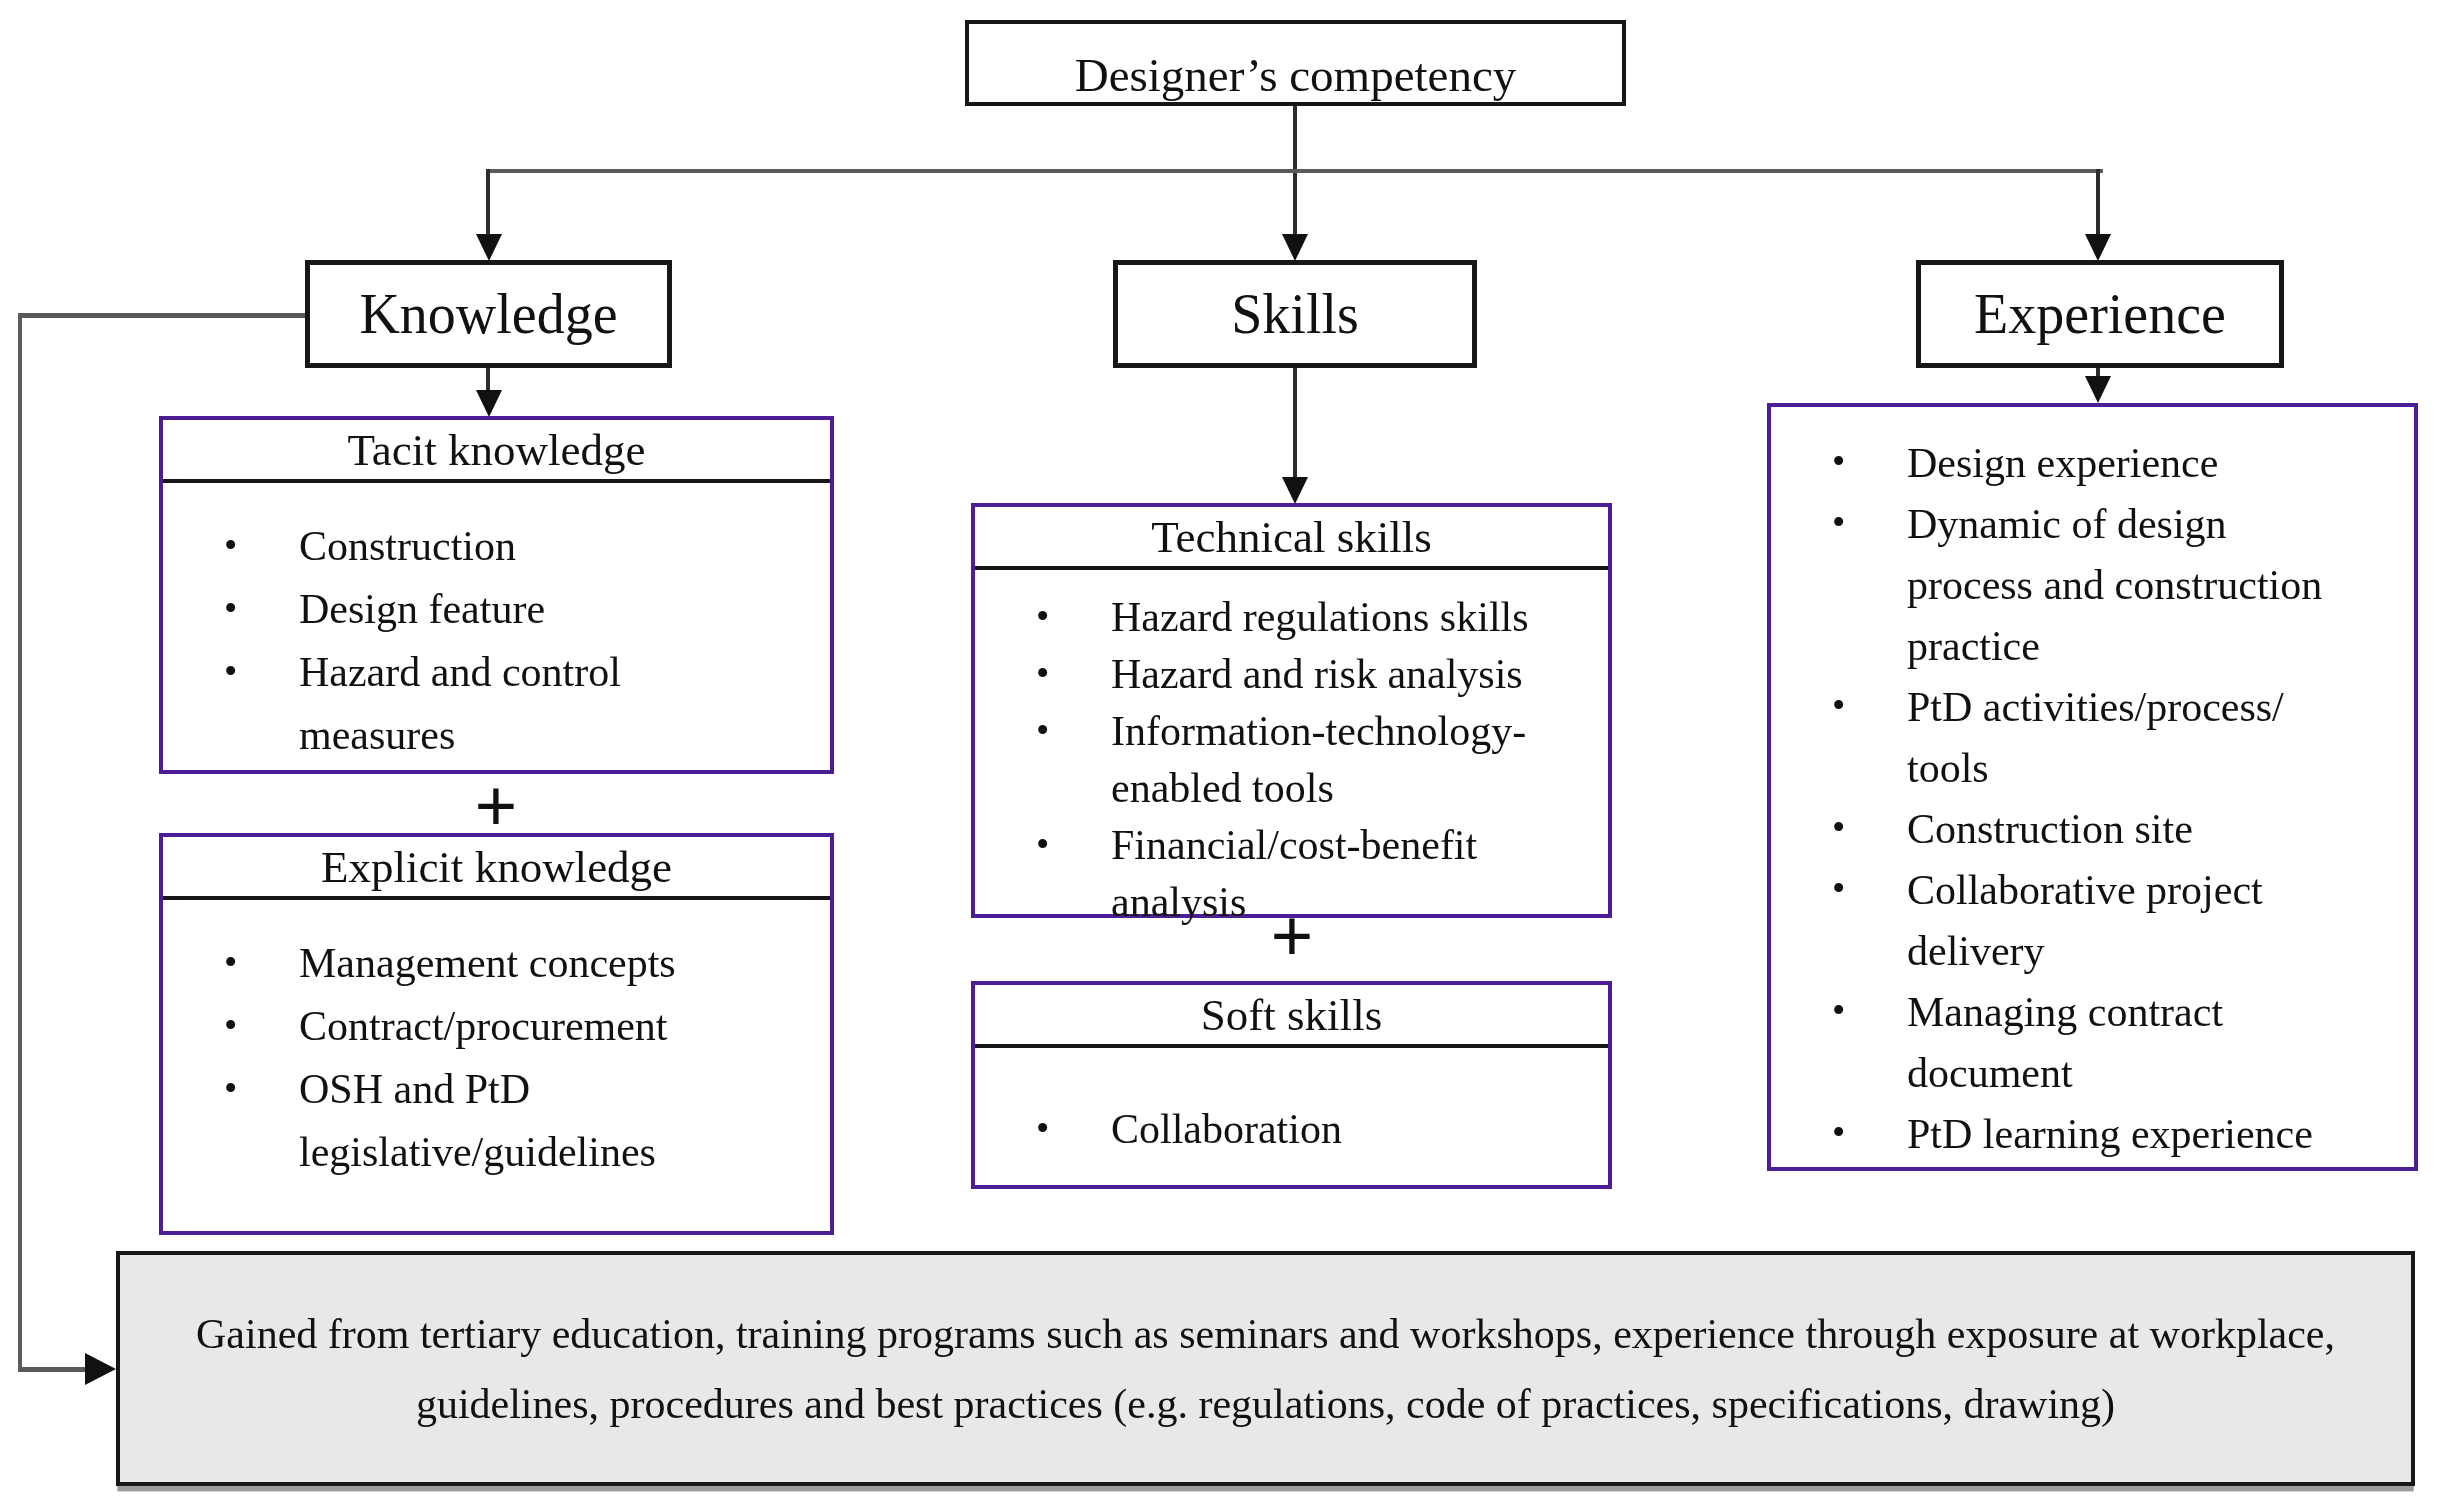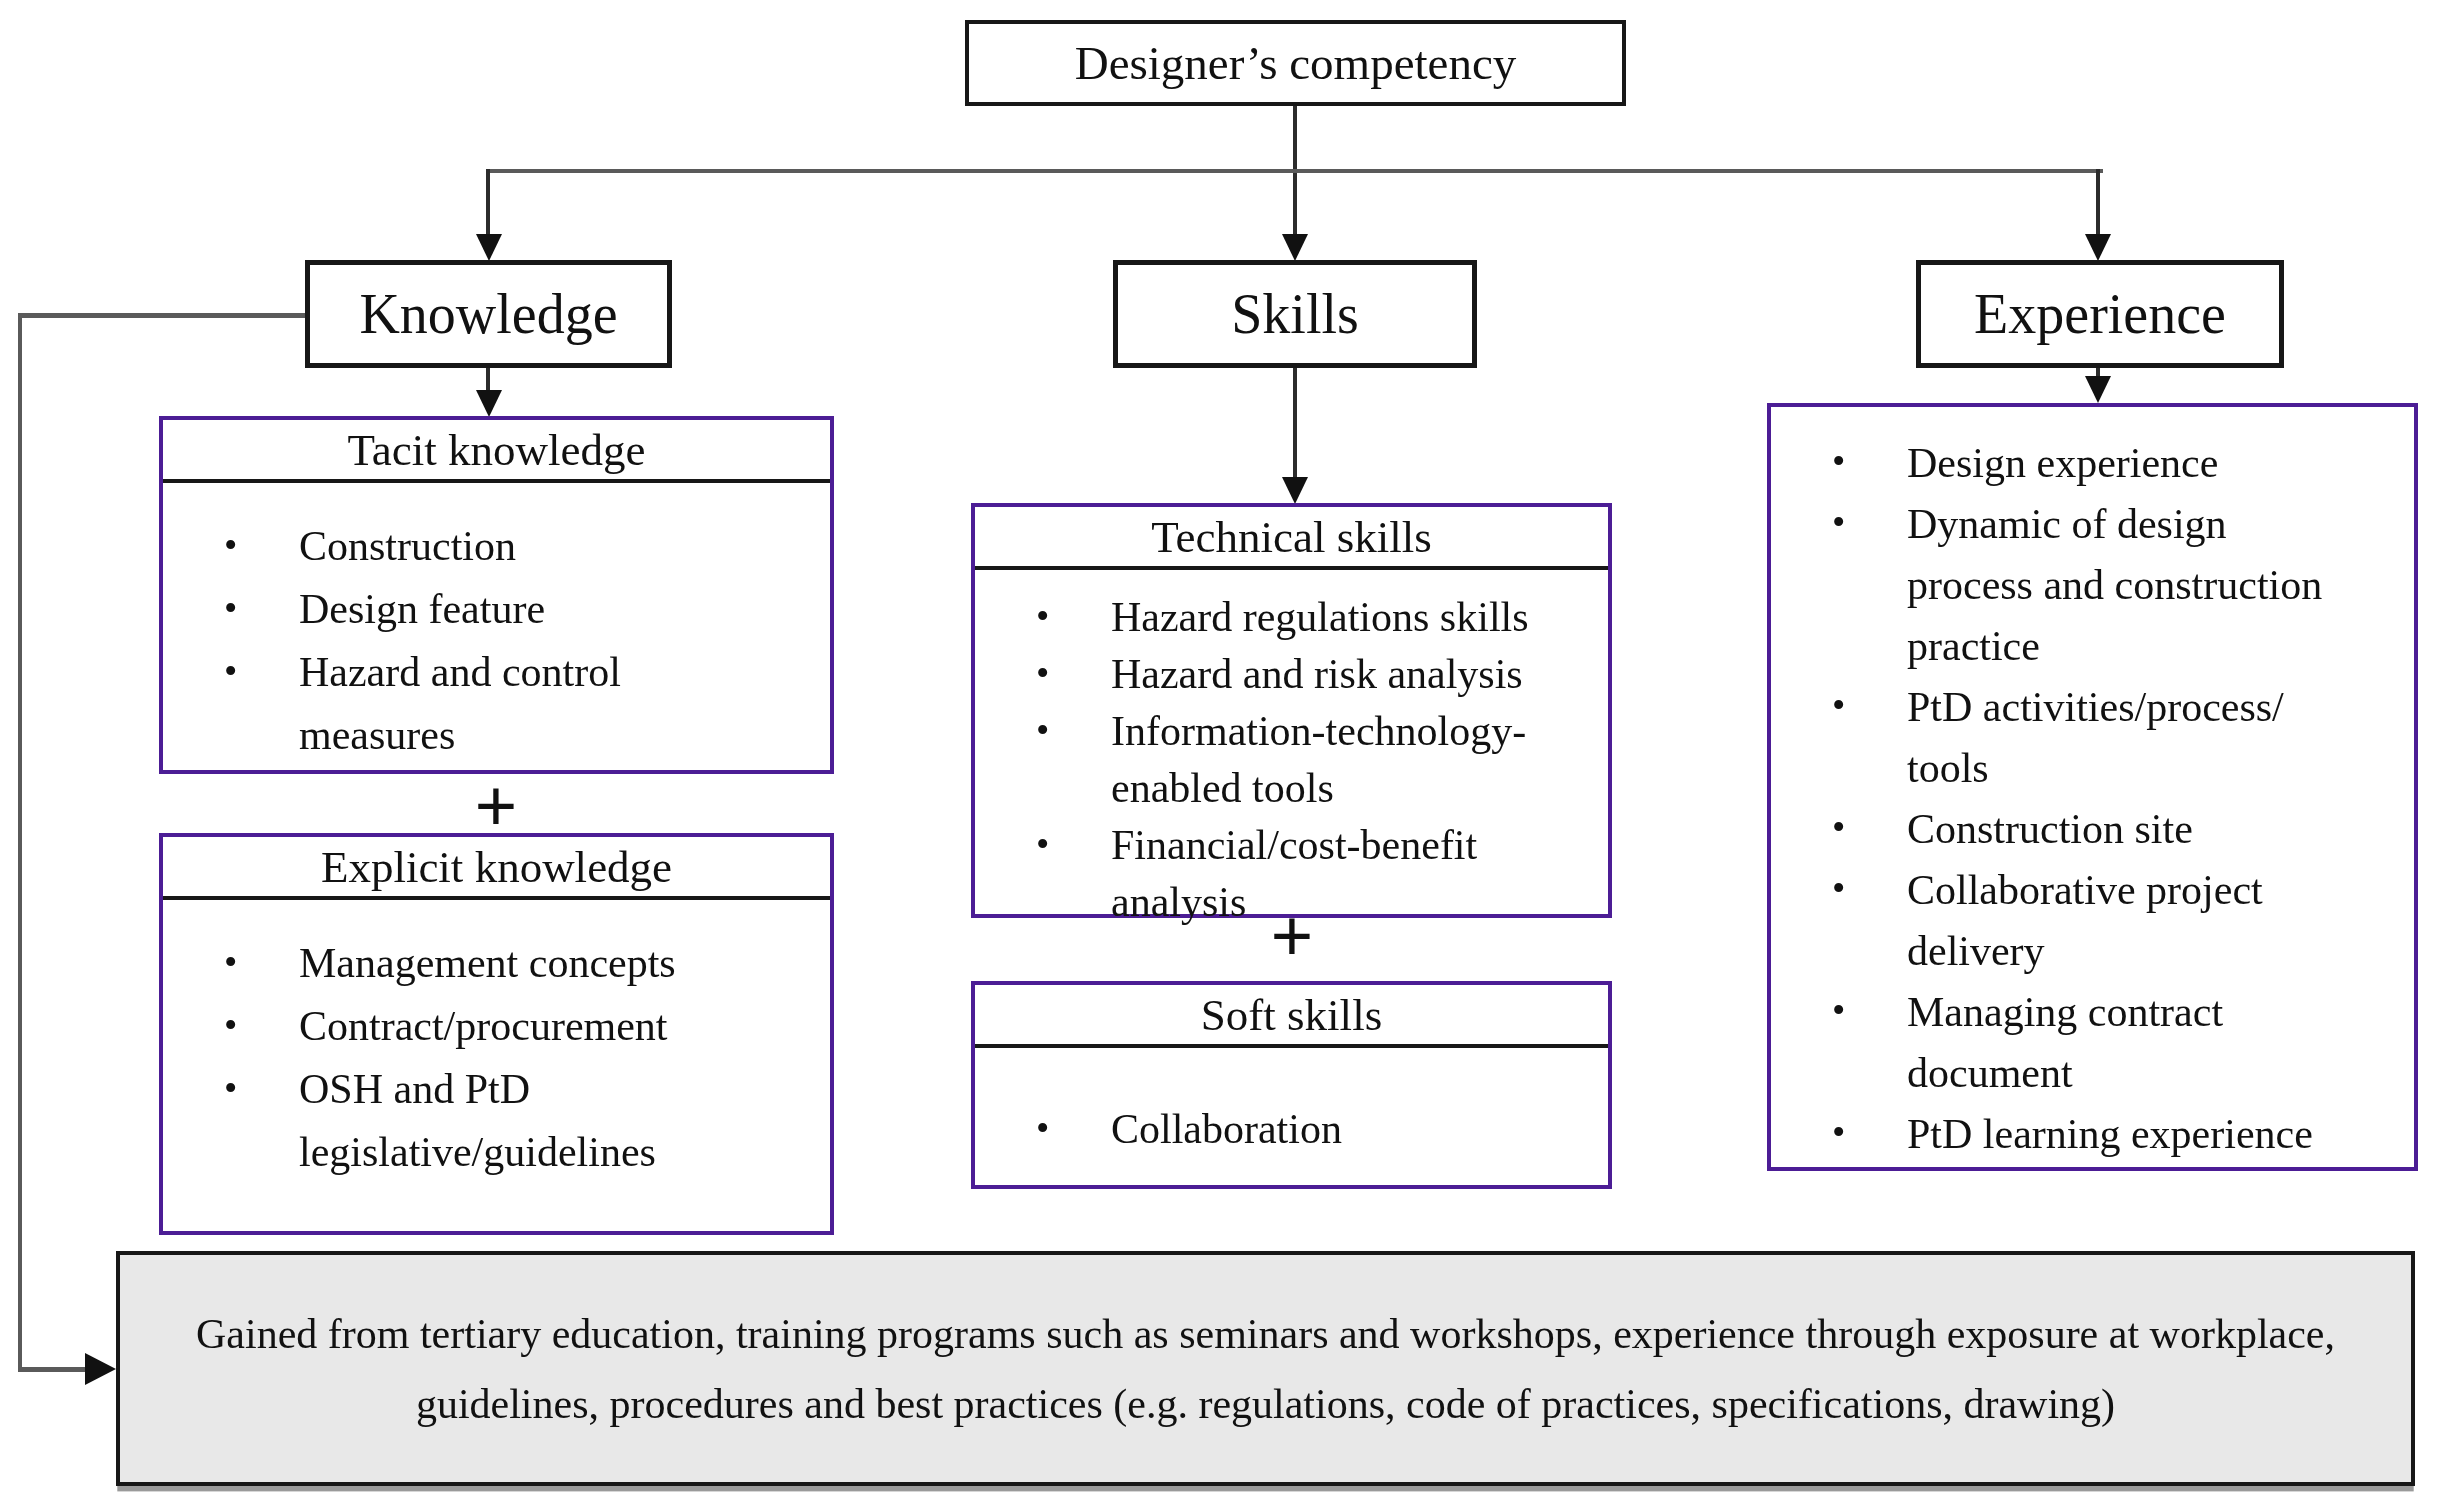--- a/index.html
+++ b/index.html
@@ -4,21 +4,21 @@
 <style>
   html,body{margin:0;padding:0;}
   body{
     width:2438px;height:1507px;position:relative;background:#ffffff;
     font-family:"Liberation Serif","DejaVu Serif",serif;color:#111;
     overflow:hidden;
   }
   
   .box{position:absolute;background:#fff;border:4.7px solid #171717;box-sizing:border-box;
        display:flex;align-items:center;justify-content:center;text-align:center;}
-  .title-box{font-size:47px;}
+  .title-box{font-size:47px;align-items:flex-end;}
   .cat{border-width:5.4px;font-size:56px;}
   .panel{position:absolute;background:#fff;border:4px solid #4c1d95;box-sizing:border-box;}
   .panel-header{height:59px;border-bottom:4.7px solid #171717;display:flex;align-items:center;
                 justify-content:center;font-size:45px;}
   ul.panel-list{list-style:none;margin:8px;padding:24px 61px 0 0;font-size:42px;line-height:63px;}
   ul.panel-list li{position:relative;padding-left:128px;}
   ul.panel-list li::before{content:"\2022";position:absolute;left:53px;top:-1.3px;font-size:38px;}
   
   #panel-technical ul.panel-list{padding:10.8px 20px 0 0;line-height:57px;}
   #panel-soft ul.panel-list{padding:42px 20px 0 0;}

